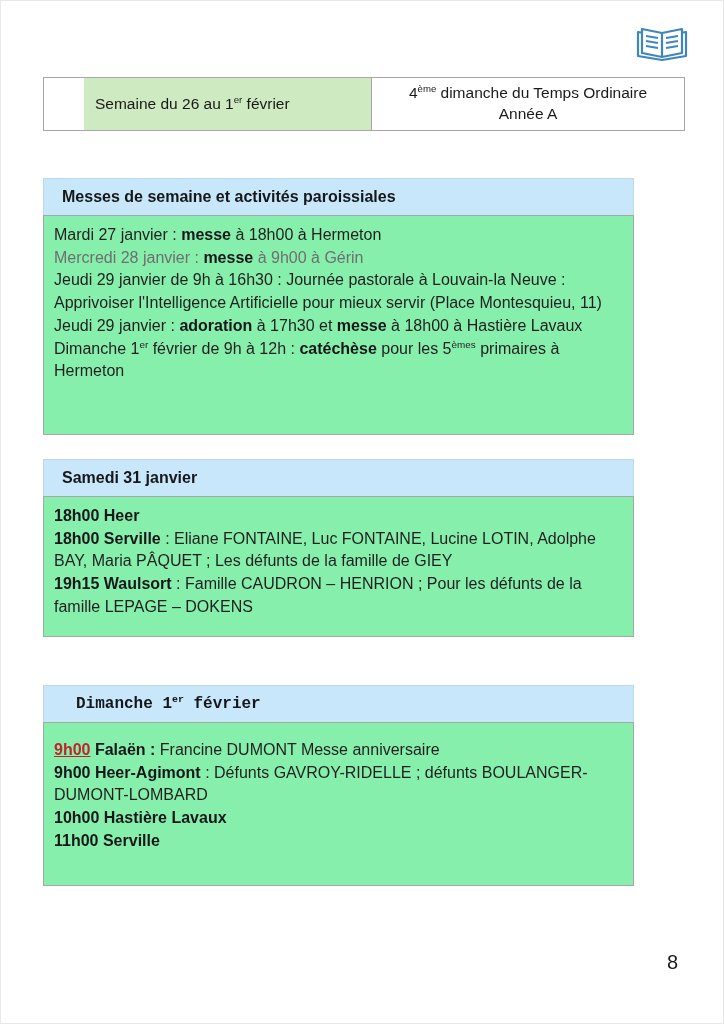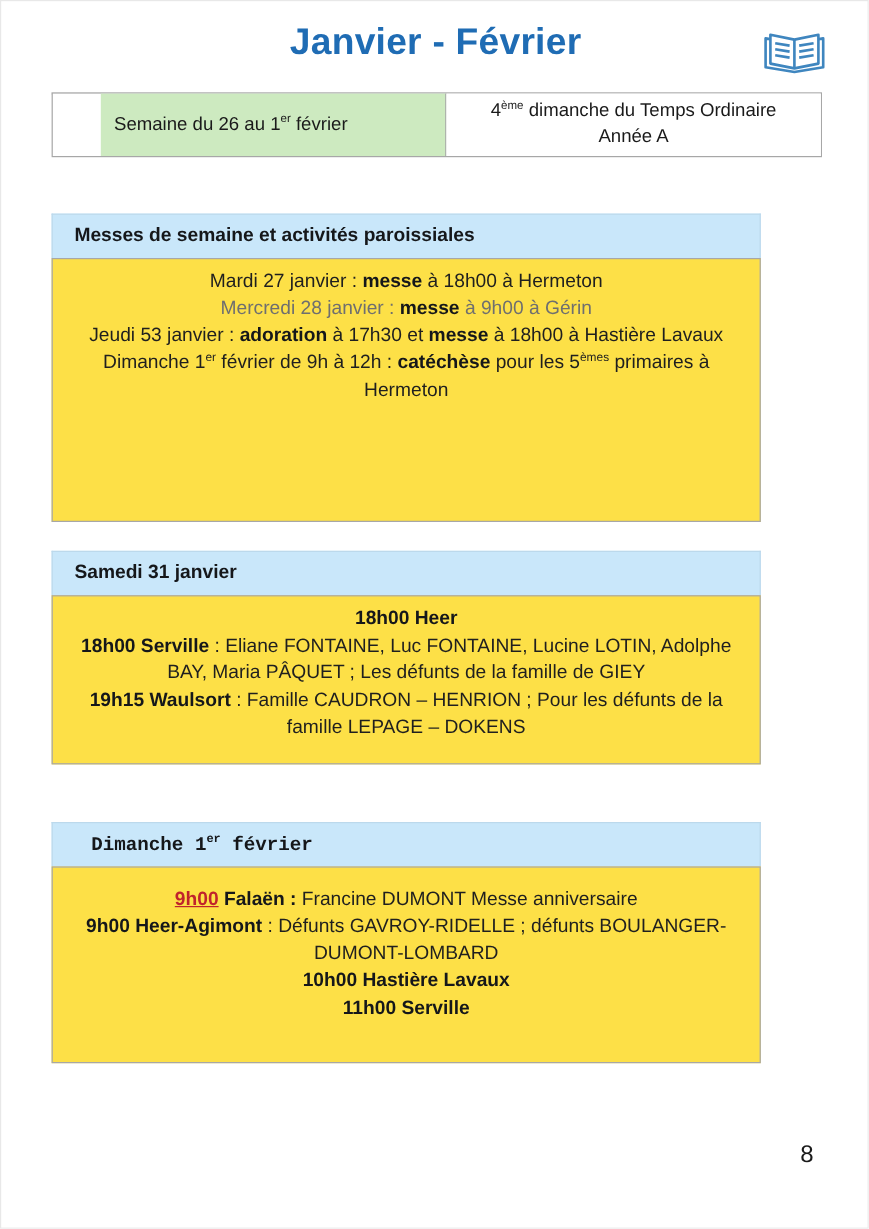--- a/index.html
+++ b/index.html
@@ -108,26 +108,25 @@
     font-weight: bold;
     color: #15171a;
     border: 1px solid #bcd9ec;
     border-bottom: none;
   }
   .sec-head.indent-sm { padding-left: 18px; }
   .sec-head.indent-lg { padding-left: 32px; font-family: Liberation Mono, monospace; }
   .sec-body {
     box-sizing: border-box;
     border: 1px solid #a7a7a7;
-    background: #fde047;
+    background: #86efac;
     padding: 8px 10px 22px 10px;
     font-size: 16px;
     line-height: 1.42;
     color: #1f1f1f;
-    text-align: center;
   }
   .sec-body.pad-top-lg { padding-top: 16px; }
   .line { white-space: normal; }
   .line.muted { color: #6f6f6f; }
   b { font-weight: bold; color: #15171a; }
   .redu {
     color: #c0232c;
     font-weight: bold;
     text-decoration: underline;
   }
@@ -140,21 +139,20 @@
     font-size: 20px;
     color: #1a1a1a;
   }
 </style>
 </head>
 <body>
 
 <div class="page">
 
   <div class="title-row">
-    <div class="doc-title">Janvier - Février</div>
     <span class="book-icon">
       <svg width="58" height="42" viewBox="0 0 58 42" fill="none">
         <g stroke="#3f86bf" stroke-width="2.2" fill="#ffffff" stroke-linejoin="round">
           <path d="M5 9 L5 33 L29 37 L53 33 L53 9 L29 13 Z"></path>
           <path d="M9 6 L9 30 L29 34 L49 30 L49 6 L29 10 Z"></path>
           <path d="M29 10 L29 34"></path>
           <path d="M13 13 L25 15 M13 18 L25 20 M13 23 L25 25"></path>
           <path d="M33 15 L45 13 M33 20 L45 18 M33 25 L45 23"></path>
         </g>
       </svg>
@@ -170,21 +168,22 @@
       <div><span>4</span><sup>ème</sup><span> dimanche du Temps Ordinaire</span></div>
       <div>Année A</div>
     </div>
   </div>
 
   <div class="section" style="top:177px;">
     <div class="sec-head indent-sm">Messes de semaine et activités paroissiales</div>
     <div class="sec-body" style="height:220px;">
       <div class="line"><span>Mardi 27 janvier : </span><b>messe</b><span> à 18h00 à Hermeton</span></div>
       <div class="line muted"><span>Mercredi 28 janvier : </span><b>messe</b><span> à 9h00 à Gérin</span></div>
-      <div class="line"><span>Jeudi 53 janvier : </span><b>adoration</b><span> à 17h30 et </span><b>messe</b><span> à 18h00 à Hastière Lavaux</span></div>
+      <div class="line"><span>Jeudi 29 janvier de 9h à 16h30 : Journée pastorale à Louvain-la Neuve : Apprivoiser l'Intelligence Artificielle pour mieux servir (Place Montesquieu, 11)</span></div>
+      <div class="line"><span>Jeudi 29 janvier : </span><b>adoration</b><span> à 17h30 et </span><b>messe</b><span> à 18h00 à Hastière Lavaux</span></div>
       <div class="line"><span>Dimanche 1</span><sup>er</sup><span> février de 9h à 12h : </span><b>catéchèse</b><span> pour les 5</span><sup>èmes</sup><span> primaires à Hermeton</span></div>
     </div>
   </div>
 
   <div class="section" style="top:458px;">
     <div class="sec-head indent-sm">Samedi 31 janvier</div>
     <div class="sec-body" style="height:141px;">
       <div class="line"><b>18h00 Heer</b></div>
       <div class="line"><b>18h00 Serville</b><span> : Eliane FONTAINE, Luc FONTAINE, Lucine LOTIN, Adolphe BAY, Maria PÂQUET ; Les défunts de la famille de GIEY</span></div>
       <div class="line"><b>19h15 Waulsort</b><span> : Famille CAUDRON – HENRION ; Pour les défunts de la famille LEPAGE – DOKENS</span></div>

